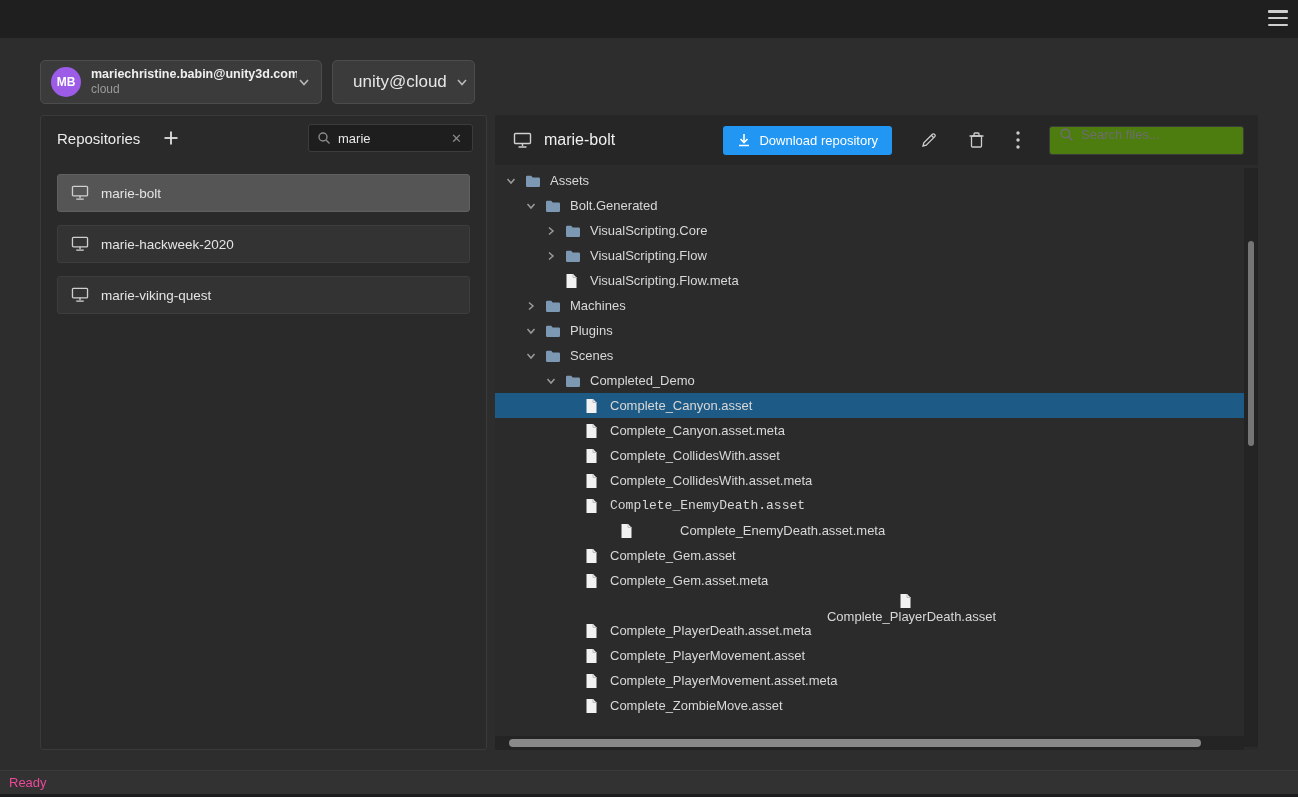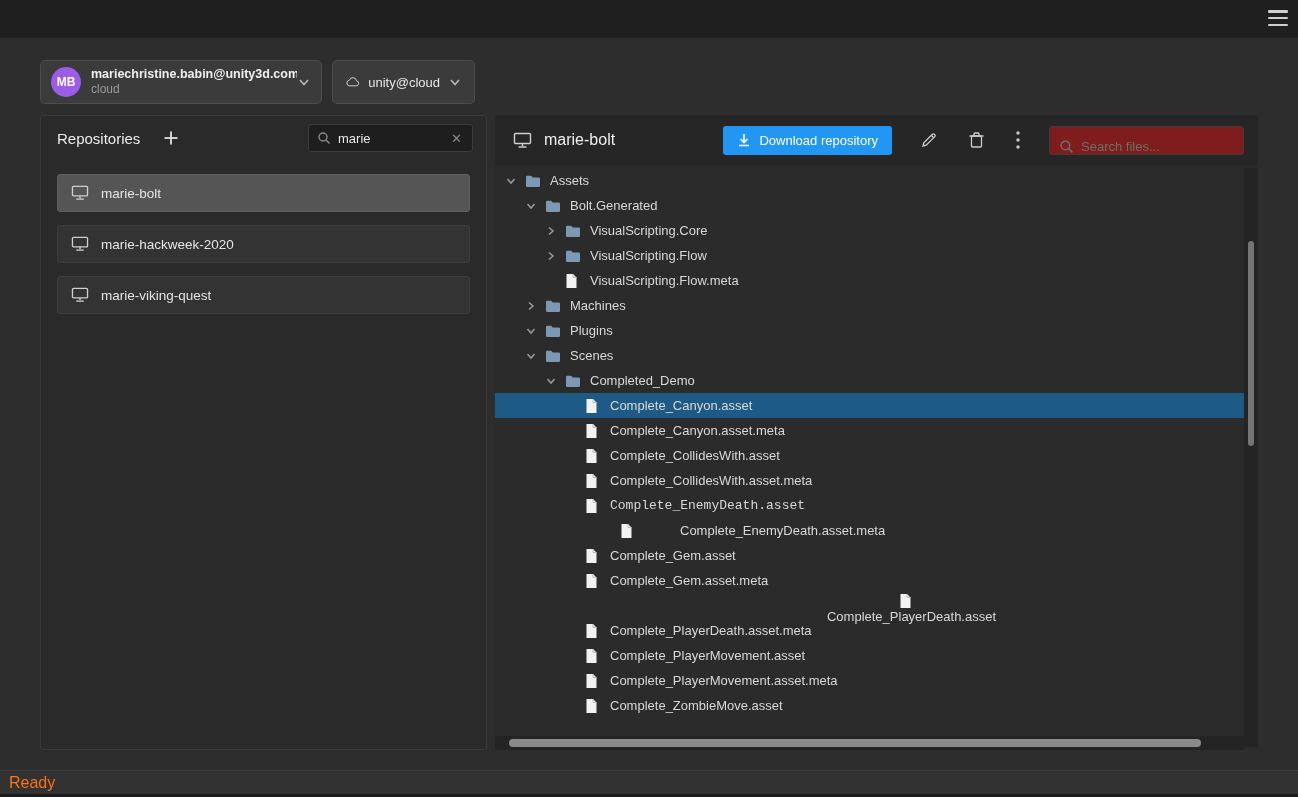--- a/index.html
+++ b/index.html
@@ -18,21 +18,21 @@
   .selector-box { position:absolute; top:60px; height:44px; background:#3b3b3b;
     border:1px solid #4c4c4c; border-radius:5px; display:flex; align-items:center; }
   .account-box { left:40px; width:282px; padding:0 10px; }
   .org-box { left:332px; width:143px; padding:0 12px; justify-content:space-between; }
   .avatar { width:30px; height:30px; border-radius:50%; background:#9c5ce8; color:#fff;
     font-size:12px; font-weight:bold; display:flex; align-items:center; justify-content:center; flex:0 0 auto; }
   .account-text { margin-left:10px; flex:1; overflow:hidden; line-height:1.25; }
   .account-email { font-size:12.5px; font-weight:bold; color:#efefef; white-space:nowrap; }
   .account-sub { font-size:12px; color:#9a9a9a; }
   .chev { flex:0 0 auto; }
-  .org-name { font-size:13px; color:#e6e6e6; margin:16px 8px; }
+  .org-name { font-size:17px; color:#e6e6e6; margin:16px 8px; }
 
   
   .left-panel { position:absolute; left:40px; top:115px; width:447px; height:635px;
     background:#2a2a2a; border:1px solid #3a3a3a; border-radius:3px; }
   .left-header { display:flex; align-items:center; height:44px; padding:0 13px 0 16px; }
   .left-title { font-size:15px; color:#ececec; }
   .plus-btn { margin-left:22px; cursor:pointer; display:flex; align-items:center; }
   .repo-search { margin-left:auto; width:165px; height:28px; background:#1e1e1e;
     border:1px solid #3c3c3c; border-radius:3px; display:flex; align-items:center; padding:9px 8px; }
   .repo-search input { flex:1; background:transparent; border:none; outline:none;
@@ -47,22 +47,22 @@
 
   
   .right-panel { position:absolute; left:495px; top:115px; width:763px; height:635px;
     background:#2b2b2b; border-radius:3px; overflow:hidden; }
   .repo-header { height:50px; background:#262626; display:flex; align-items:center; padding:0 14px 0 18px; }
   .repo-title { font-size:16px; color:#f0f0f0; margin-left:12px; }
   .download-btn { margin-left:auto; height:29px; background:#2196f3; color:#fff; border:none;
     border-radius:3px; font-size:13px; font-family:inherit; display:flex; align-items:center;
     gap:8px; padding:0 14px; cursor:pointer; }
   .icon-btn { margin-left:26px; background:none; border:none; cursor:pointer; display:flex; align-items:center; padding:2px; }
-  .file-search { margin-left:26px; width:195px; height:29px; background:#7f1d1d;
-    border:1px solid #3c3c3c; border-radius:3px; display:flex; align-items:flex-end; padding:0 9px; }
+  .file-search { margin-left:26px; width:195px; height:29px; background:#4d7c0f;
+    border:1px solid #3c3c3c; border-radius:3px; display:flex; align-items:flex-start; padding:0 9px; }
   .file-search input { flex:1; background:transparent; border:none; outline:none;
     color:#e8e8e8; font-size:13px; margin-left:7px; width:120px; font-family:inherit; }
   .file-search input::placeholder { color:#6d6d6d; }
 
   .tree { position:relative; height:585px; overflow:hidden; padding-top:3px; }
   .tree-row { height:25px; display:flex; align-items:center; padding-left:10px; cursor:pointer; }
   .tree-row.selected { background:#1d5a85; }
   .tw-chev { width:20px; display:flex; align-items:center; justify-content:flex-start; flex:0 0 auto; }
   .tw-icon { width:16px; margin-right:9px; display:flex; align-items:center; flex:0 0 auto; }
   .tree-row .label { font-size:13px; color:#d8d8d8; white-space:nowrap; }
@@ -71,21 +71,21 @@
   .vscroll-track { position:absolute; right:0; top:53px; width:14px; height:579px; background:#242424; }
   .vscroll-thumb { position:absolute; right:4px; top:73px; width:6px; height:205px;
     background:#757575; border-radius:3px; }
   .hscroll-track { position:absolute; left:0; bottom:0; width:749px; height:14px; background:#242424; }
   .hscroll-thumb { position:absolute; left:14px; bottom:3px; width:692px; height:8px;
     background:#8a8a8a; border-radius:4px; }
 
   
   .statusbar { position:absolute; left:0; top:770px; width:100%; height:24px; background:#323232;
     border-top:1px solid #3a3a3a; display:flex; align-items:center; padding:0 9px; }
-  .statusbar .label { font-size:16px; color:#f97316; }
+  .statusbar .label { font-size:13px; color:#ec4899; }
   .bottom-edge { position:absolute; left:0; bottom:0; width:100%; height:3px; background:#1c1c1e; }
 
   svg { display:block; }
 </style>
 </head>
 <body>
 
 <div class="window">
 
   <div class="topbar">

